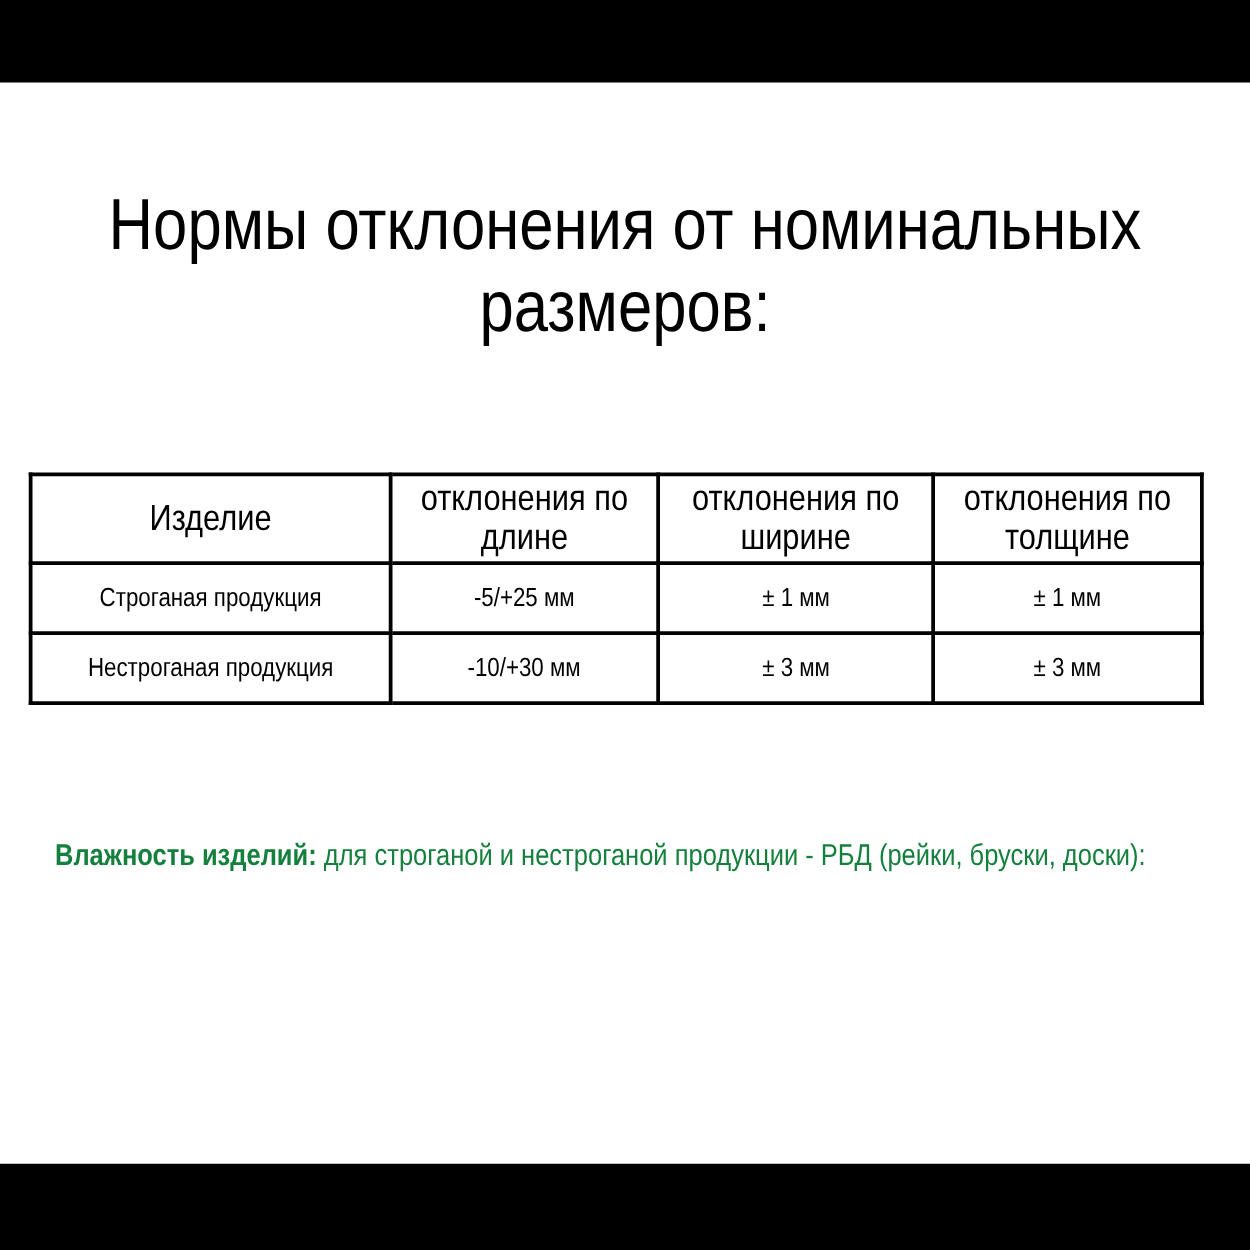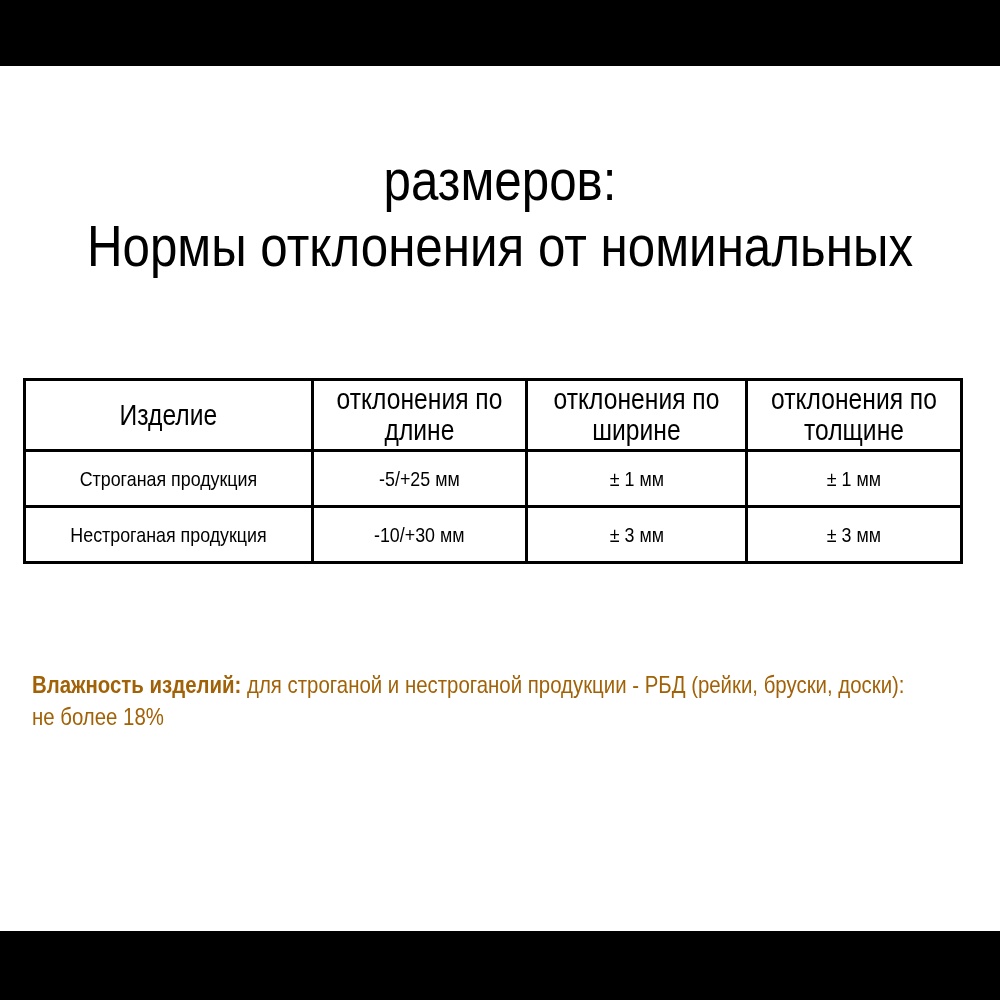--- a/index.html
+++ b/index.html
@@ -80,38 +80,38 @@
     line-height: 33px;
   }
   .col-product  { width: 288px; }
   .col-length   { width: 214px; }
   .col-width    { width: 220px; }
   .col-thick    { width: 215px; }
 
   .note {
     position: absolute;
     top: 669px;
-    left: 32px;
+    left: 44px;
     width: 920px;
     font-size: 24px;
     line-height: 32px;
-    color: #a16207;
+    color: #15803d;
   }
   .note b { font-weight: 700; }
 </style>
 </head>
 <body>
 
 <div class="canvas">
 
   <div class="letterbox letterbox-top"></div>
 
   <div class="title">
+    <div><span class="cx">Нормы отклонения от номинальных</span></div>
     <div><span class="cx">размеров:</span></div>
-    <div><span class="cx">Нормы отклонения от номинальных</span></div>
   </div>
 
   <table class="spec-table">
     <colgroup>
       <col class="col-product">
       <col class="col-length">
       <col class="col-width">
       <col class="col-thick">
     </colgroup>
     <thead>
@@ -135,20 +135,17 @@
         <td><span class="cx">± 3 мм</span></td>
         <td><span class="cx">± 3 мм</span></td>
       </tr>
     </tbody>
   </table>
 
   <div class="note">
     <div>
       <span class="cx-left"><b>Влажность изделий:</b><span> для строганой и нестроганой продукции - РБД (рейки, бруски, доски):</span></span>
     </div>
-    <div>
-      <span class="cx-left">не более 18%</span>
-    </div>
   </div>
 
   <div class="letterbox letterbox-bottom"></div>
 
 </div>
 
 </body></html>

